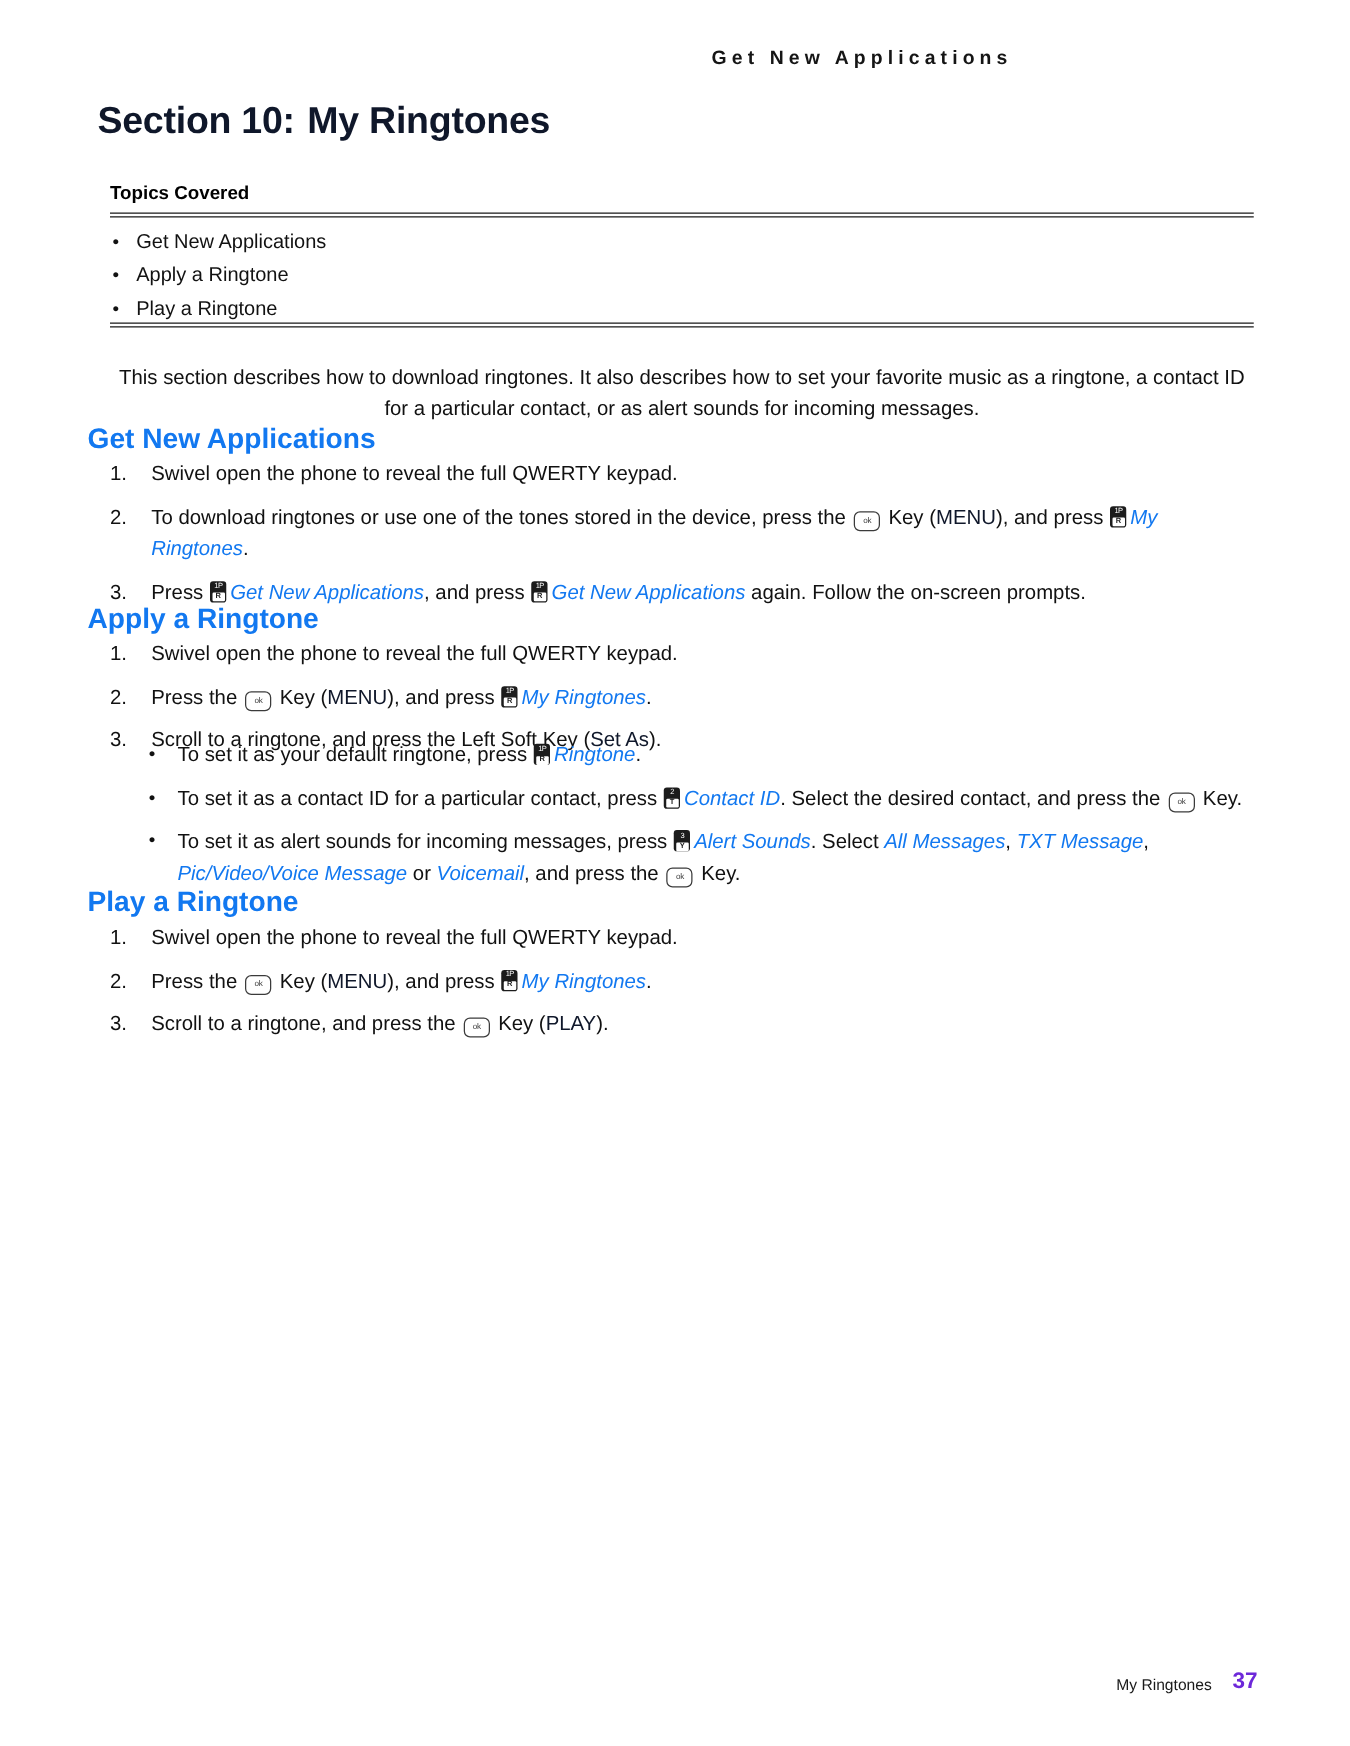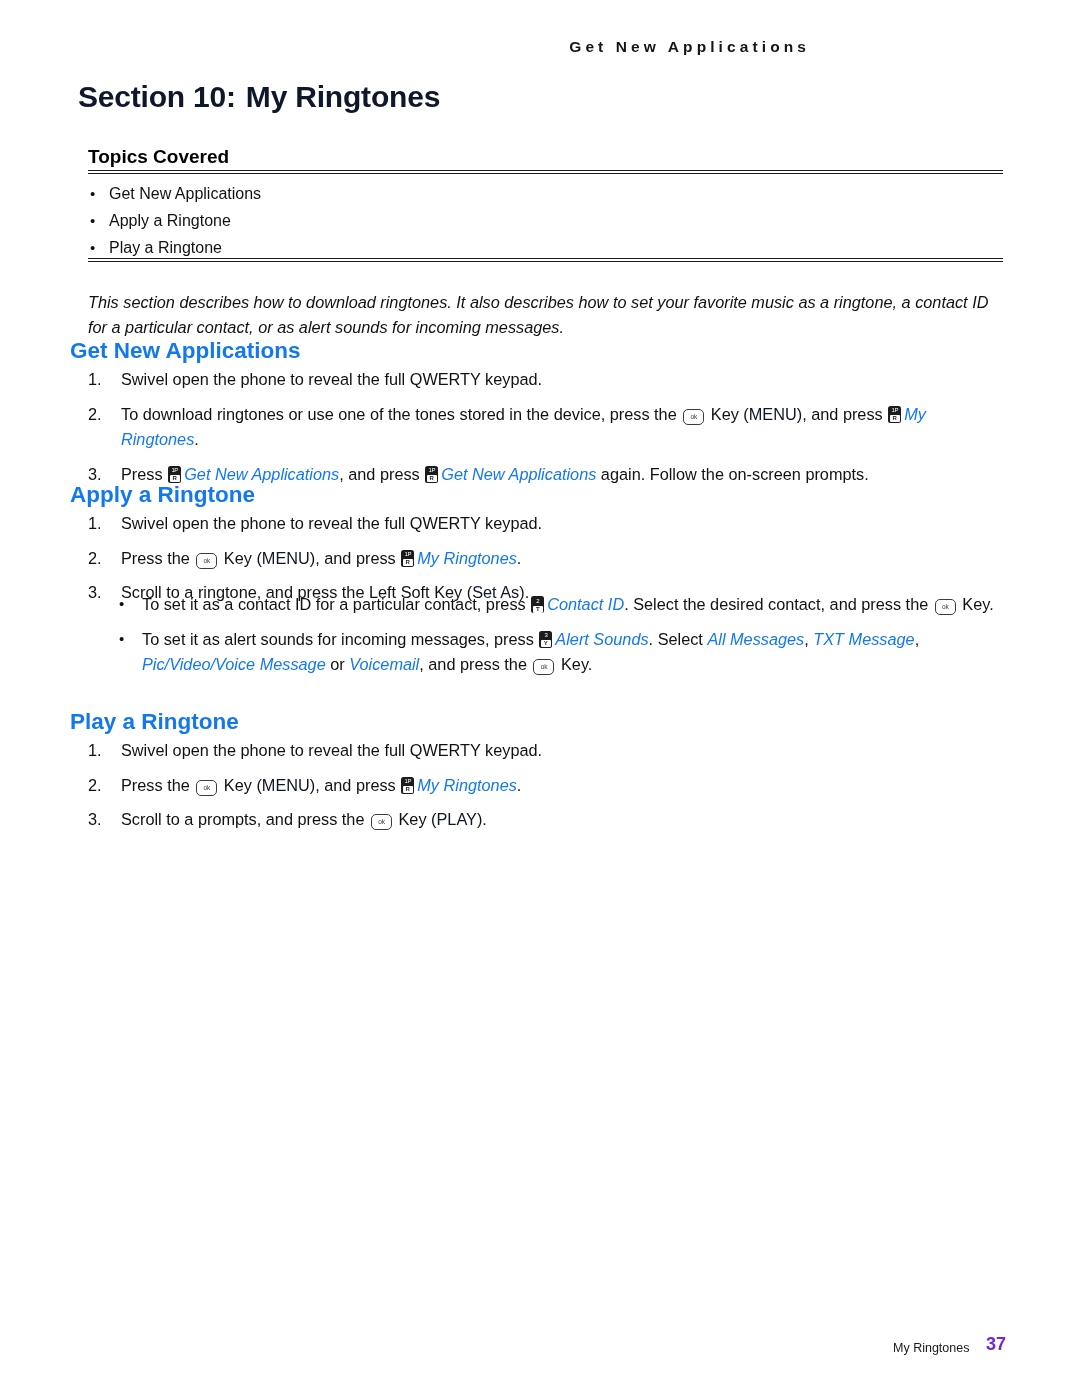--- a/index.html
+++ b/index.html
@@ -46,21 +46,21 @@
     letter-spacing: -0.2px;
     white-space: nowrap;
   }
   .section-title .num { margin-right: 10px; }
 
   
   .topics-label {
     position: absolute;
     left: 88px;
     top: 146px;
-    font-size: 19px;
+    font-size: 15px;
     font-weight: bold;
     color: #000;
   }
   .rule {
     position: absolute;
     left: 88px;
     width: 915px;
     border-top: 1.6px solid #1a1a1a;
     border-bottom: 1.1px solid #1a1a1a;
     height: 2px;
@@ -94,22 +94,21 @@
 
   
   .intro {
     position: absolute;
     left: 88px;
     top: 274px;
     width: 915px;
     font-size: 16.3px;
     line-height: 24.5px;
     color: #111;
-    text-align: left;
-    font-style: italic;
+    text-align: center;
   }
 
   
   .h2 {
     position: absolute;
     left: 70px;
     font-size: 22.5px;
     font-weight: bold;
     color: #1278f0;
     white-space: nowrap;
@@ -283,27 +282,28 @@
       <li><span class="marker">3.</span><span>Press </span><span class="kb-key"><span class="kb-top">1P</span><span class="kb-bot">R</span></span><span class="blue-it">Get New Applications</span><span>, and press </span><span class="kb-key"><span class="kb-top">1P</span><span class="kb-bot">R</span></span><span class="blue-it">Get New Applications</span><span> again. Follow the on-screen prompts.</span></li>
     </ol>
 
   <div class="h2 apply">Apply a Ringtone</div>
   <ol class="steps apply" id="steps-apply">
       <li><span class="marker">1.</span><span>Swivel open the phone to reveal the full QWERTY keypad.</span></li>
       <li><span class="marker">2.</span><span>Press the </span><span class="ok-key">ok</span><span> Key (</span><span class="blue">MENU</span><span>), and press </span><span class="kb-key"><span class="kb-top">1P</span><span class="kb-bot">R</span></span><span class="blue-it">My Ringtones</span><span>.</span></li>
       <li><span class="marker">3.</span><span>Scroll to a ringtone, and press the Left Soft Key (</span><span class="blue">Set As</span><span>).</span></li>
     </ol>
   <ul class="subbullets" id="sub-apply">
+      <li><span>To set it as your default ringtone, press </span><span class="kb-key"><span class="kb-top">1P</span><span class="kb-bot">R</span></span><span class="blue-it">Ringtone</span><span>.</span></li>
       <li><span>To set it as a contact ID for a particular contact, press </span><span class="kb-key"><span class="kb-top">2</span><span class="kb-bot">T</span></span><span class="blue-it">Contact ID</span><span>. Select the desired contact, and press the </span><span class="ok-key">ok</span><span> Key.</span></li>
       <li><span>To set it as alert sounds for incoming messages, press </span><span class="kb-key"><span class="kb-top">3</span><span class="kb-bot">Y</span></span><span class="blue-it">Alert Sounds</span><span>. Select </span><span class="blue-it">All Messages</span><span>, </span><span class="blue-it">TXT Message</span><span>, </span><span class="blue-it">Pic/Video/Voice Message</span><span> or </span><span class="blue-it">Voicemail</span><span>, and press the </span><span class="ok-key">ok</span><span> Key.</span></li>
     </ul>
 
   <div class="h2 play">Play a Ringtone</div>
   <ol class="steps play" id="steps-play">
       <li><span class="marker">1.</span><span>Swivel open the phone to reveal the full QWERTY keypad.</span></li>
       <li><span class="marker">2.</span><span>Press the </span><span class="ok-key">ok</span><span> Key (</span><span class="blue">MENU</span><span>), and press </span><span class="kb-key"><span class="kb-top">1P</span><span class="kb-bot">R</span></span><span class="blue-it">My Ringtones</span><span>.</span></li>
-      <li><span class="marker">3.</span><span>Scroll to a prompts, and press the </span><span class="ok-key">ok</span><span> Key (</span><span class="blue">PLAY</span><span>).</span></li>
+      <li><span class="marker">3.</span><span>Scroll to a ringtone, and press the </span><span class="ok-key">ok</span><span> Key (</span><span class="blue">PLAY</span><span>).</span></li>
     </ol>
 
   <div class="footer-label">My Ringtones</div>
   <div class="footer-page">37</div>
 
 </div>
 
 </body></html>

